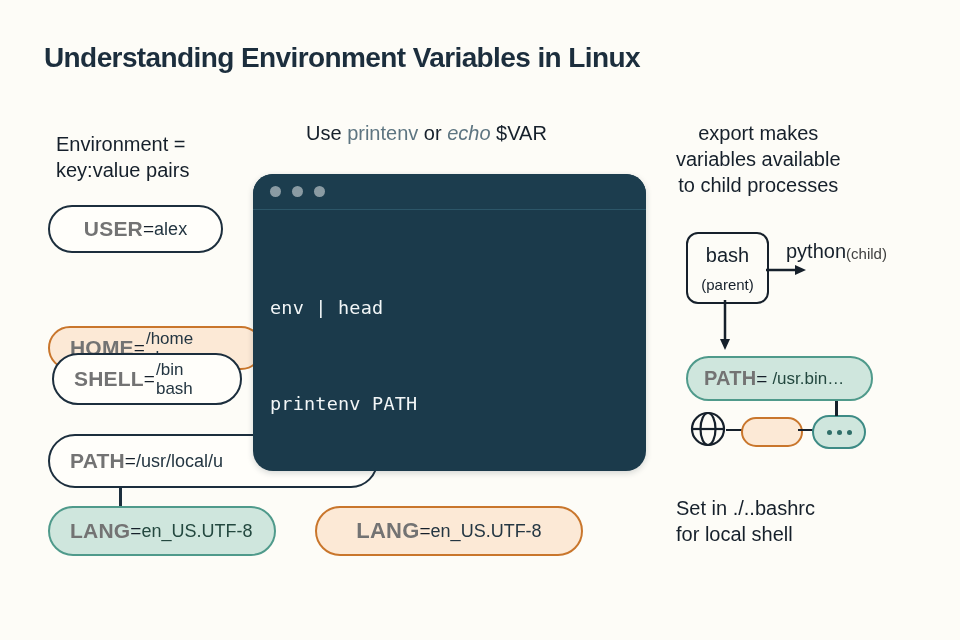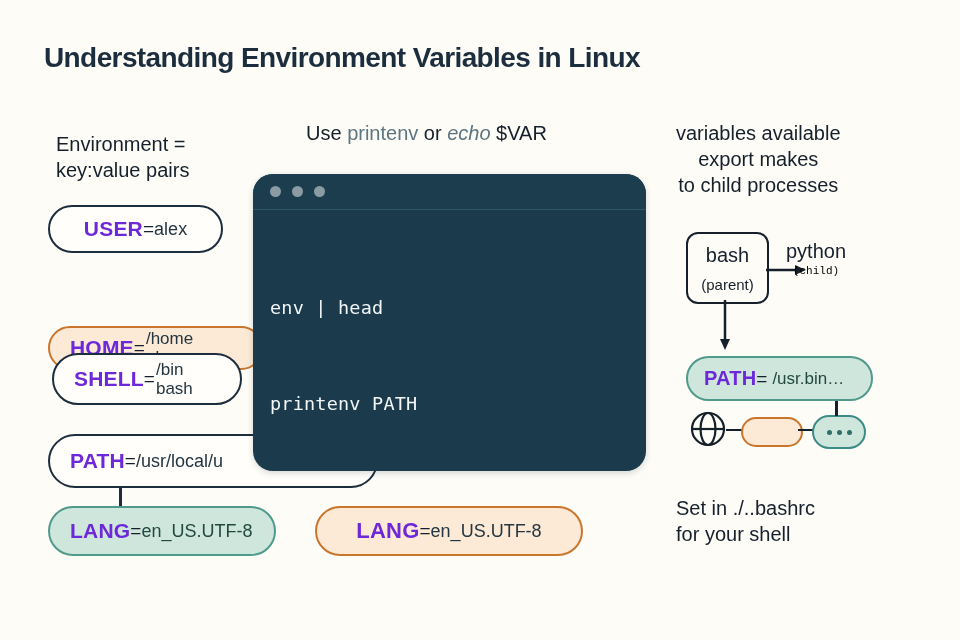--- a/index.html
+++ b/index.html
@@ -40,21 +40,21 @@
   .pill{
     position:absolute;
     display:flex;align-items:center;
     box-sizing:border-box;
     border-radius:999px;
     border:2.5px solid #1c2e3d;
     background:#fffefa;
     padding:0 20px;
     white-space:nowrap;
   }
-  .pill .k{font-weight:bold;font-size:21px;letter-spacing:0.2px;color:#6d28d9;}
+  .pill .k{font-weight:bold;font-size:21px;letter-spacing:0.2px;color:#737373;}
   .pill .eq{font-size:19px;color:#16202b;}
   .pill .v{font-size:18px;color:#243642;}
   .pill .v.stack{
     display:inline-flex;flex-direction:column;
     line-height:19px;font-size:17px;margin-left:1px;
   }
   .pill-orange{background:#fce9d6;border-color:#c9762c;}
   .pill-mint{background:#cfe6dd;border-color:#4f9a8b;}
   .pill-mint .v{color:#23483f;}
 
@@ -102,24 +102,24 @@
     position:absolute;left:686px;top:232px;width:79px;height:68px;
     border:2.5px solid #16202b;border-radius:12px;
     background:#fdfcf7;
     display:flex;flex-direction:column;align-items:center;justify-content:center;
     line-height:1;
   }
   .procbox .pname{font-size:20px;color:#16202b;}
   .procbox .prole{font-size:15px;color:#16202b;margin-top:12px;}
   .proctext{
     position:absolute;left:786px;top:241px;
-    display:flex;flex-direction:column;align-items:center;line-height:1;
+    display:flex;flex-direction:row;align-items:center;line-height:1;
   }
   .proctext .pname{font-size:20px;color:#16202b;}
-  .proctext .prole{font-size:11px;color:#000000;margin-top:5px;font-family:Liberation Mono, monospace;}
+  .proctext .prole{font-size:15px;color:#404040;margin-top:5px;}
 
   .arrow-h{position:absolute;left:766px;top:264px;width:40px;height:12px;}
   .arrow-v{position:absolute;left:718px;top:300px;width:14px;height:50px;}
 
   #pill-path-right{
     left:686px;top:356px;width:187px;height:45px;
     border-width:2px;justify-content:flex-start;padding:0 16px;
   }
   #pill-path-right .k{font-size:20px;}
   #pill-path-right .v{font-size:17px;margin-left:5px;}
@@ -152,22 +152,22 @@
   <div class="caption cap-left">
     <div>Environment =</div>
     <div>key:value pairs</div>
   </div>
 
   <div class="caption cap-center">
     <span>Use </span><span class="muted">printenv</span><span> or </span><span class="muted ital">echo</span><span> $VAR</span>
   </div>
 
   <div class="caption cap-right">
+    <div>export makes</div>
     <div>variables available</div>
-    <div>export makes</div>
     <div>to child processes</div>
   </div>
 
   <div class="connector" id="conn-path-lang"></div>
 
   <div class="pill" id="pill-user">
     <span class="k">USER</span>
       <span class="eq">=</span>
       <span class="v">alex</span>
   </div>
@@ -262,16 +262,16 @@
   <div class="link" id="link-orange-teal"></div>
   <div class="minipill-teal">
     <span class="tdot"></span>
     <span class="tdot"></span>
     <span class="tdot"></span>
   </div>
   <div class="link" id="link-path-teal"></div>
 
   <div class="caption cap-bottom">
     <div>Set in ./..bashrc</div>
-    <div>for your shell</div>
+    <div>for local shell</div>
   </div>
 
 </div>
 
 </body></html>

